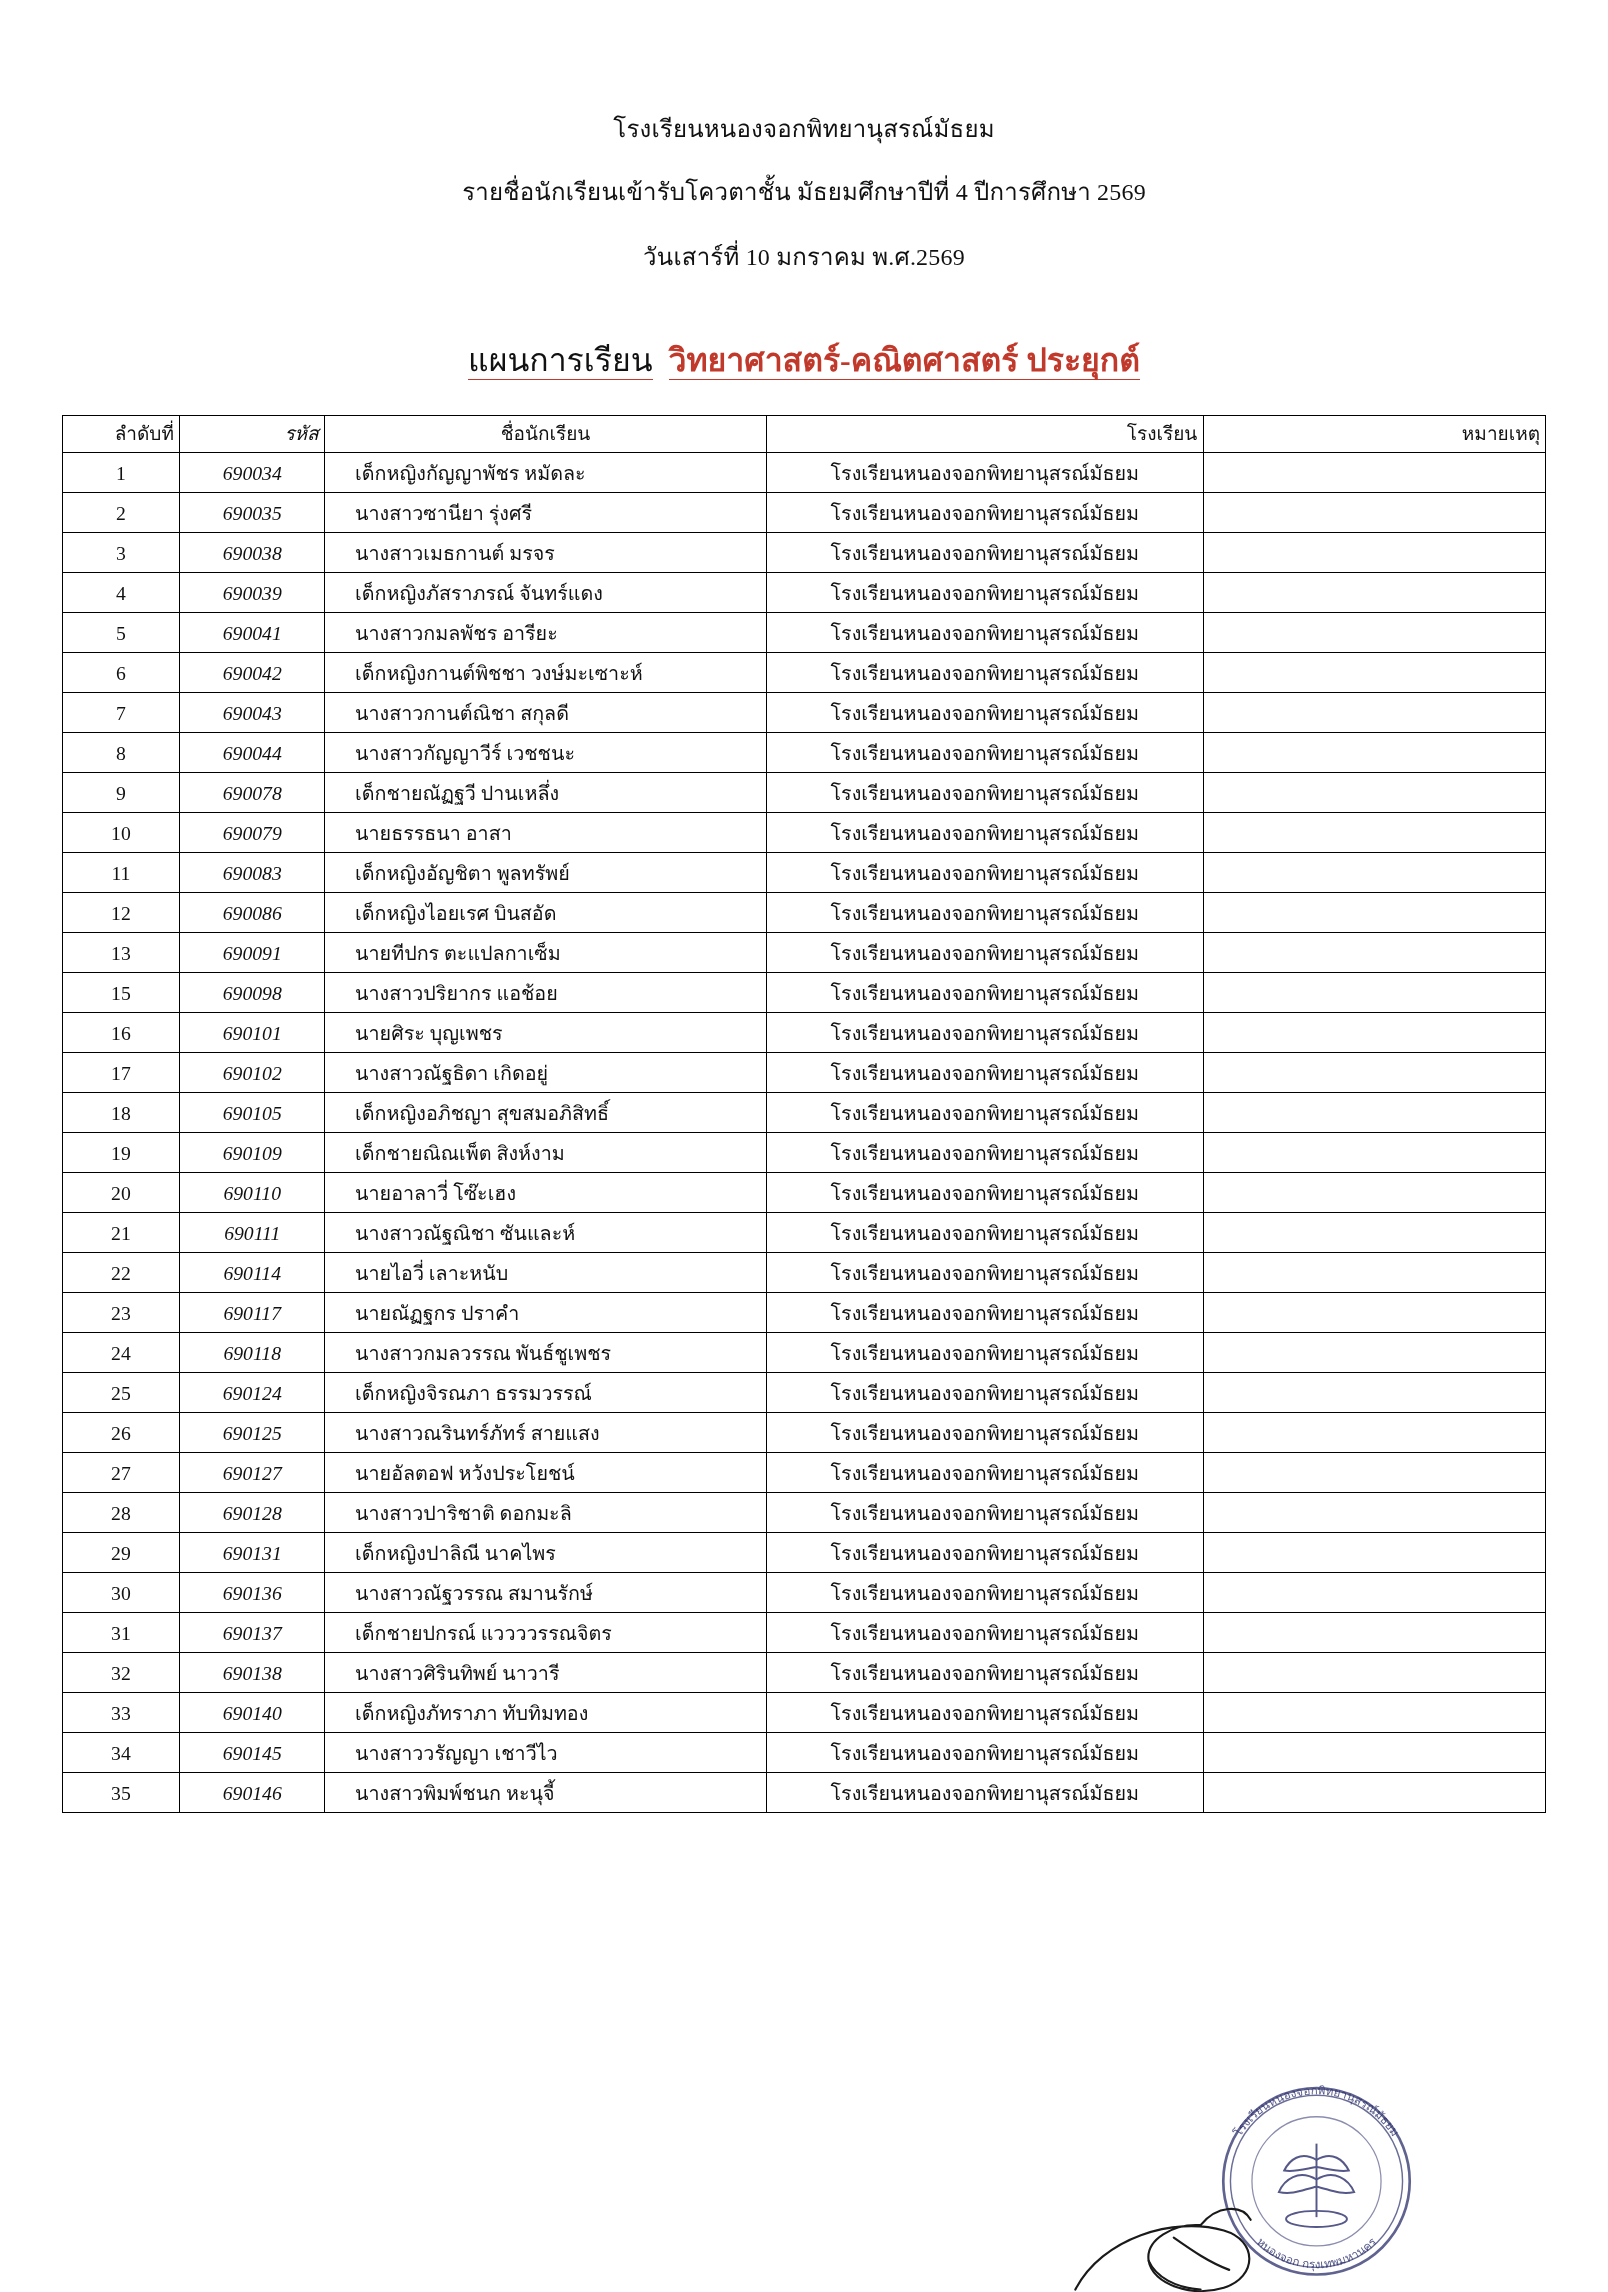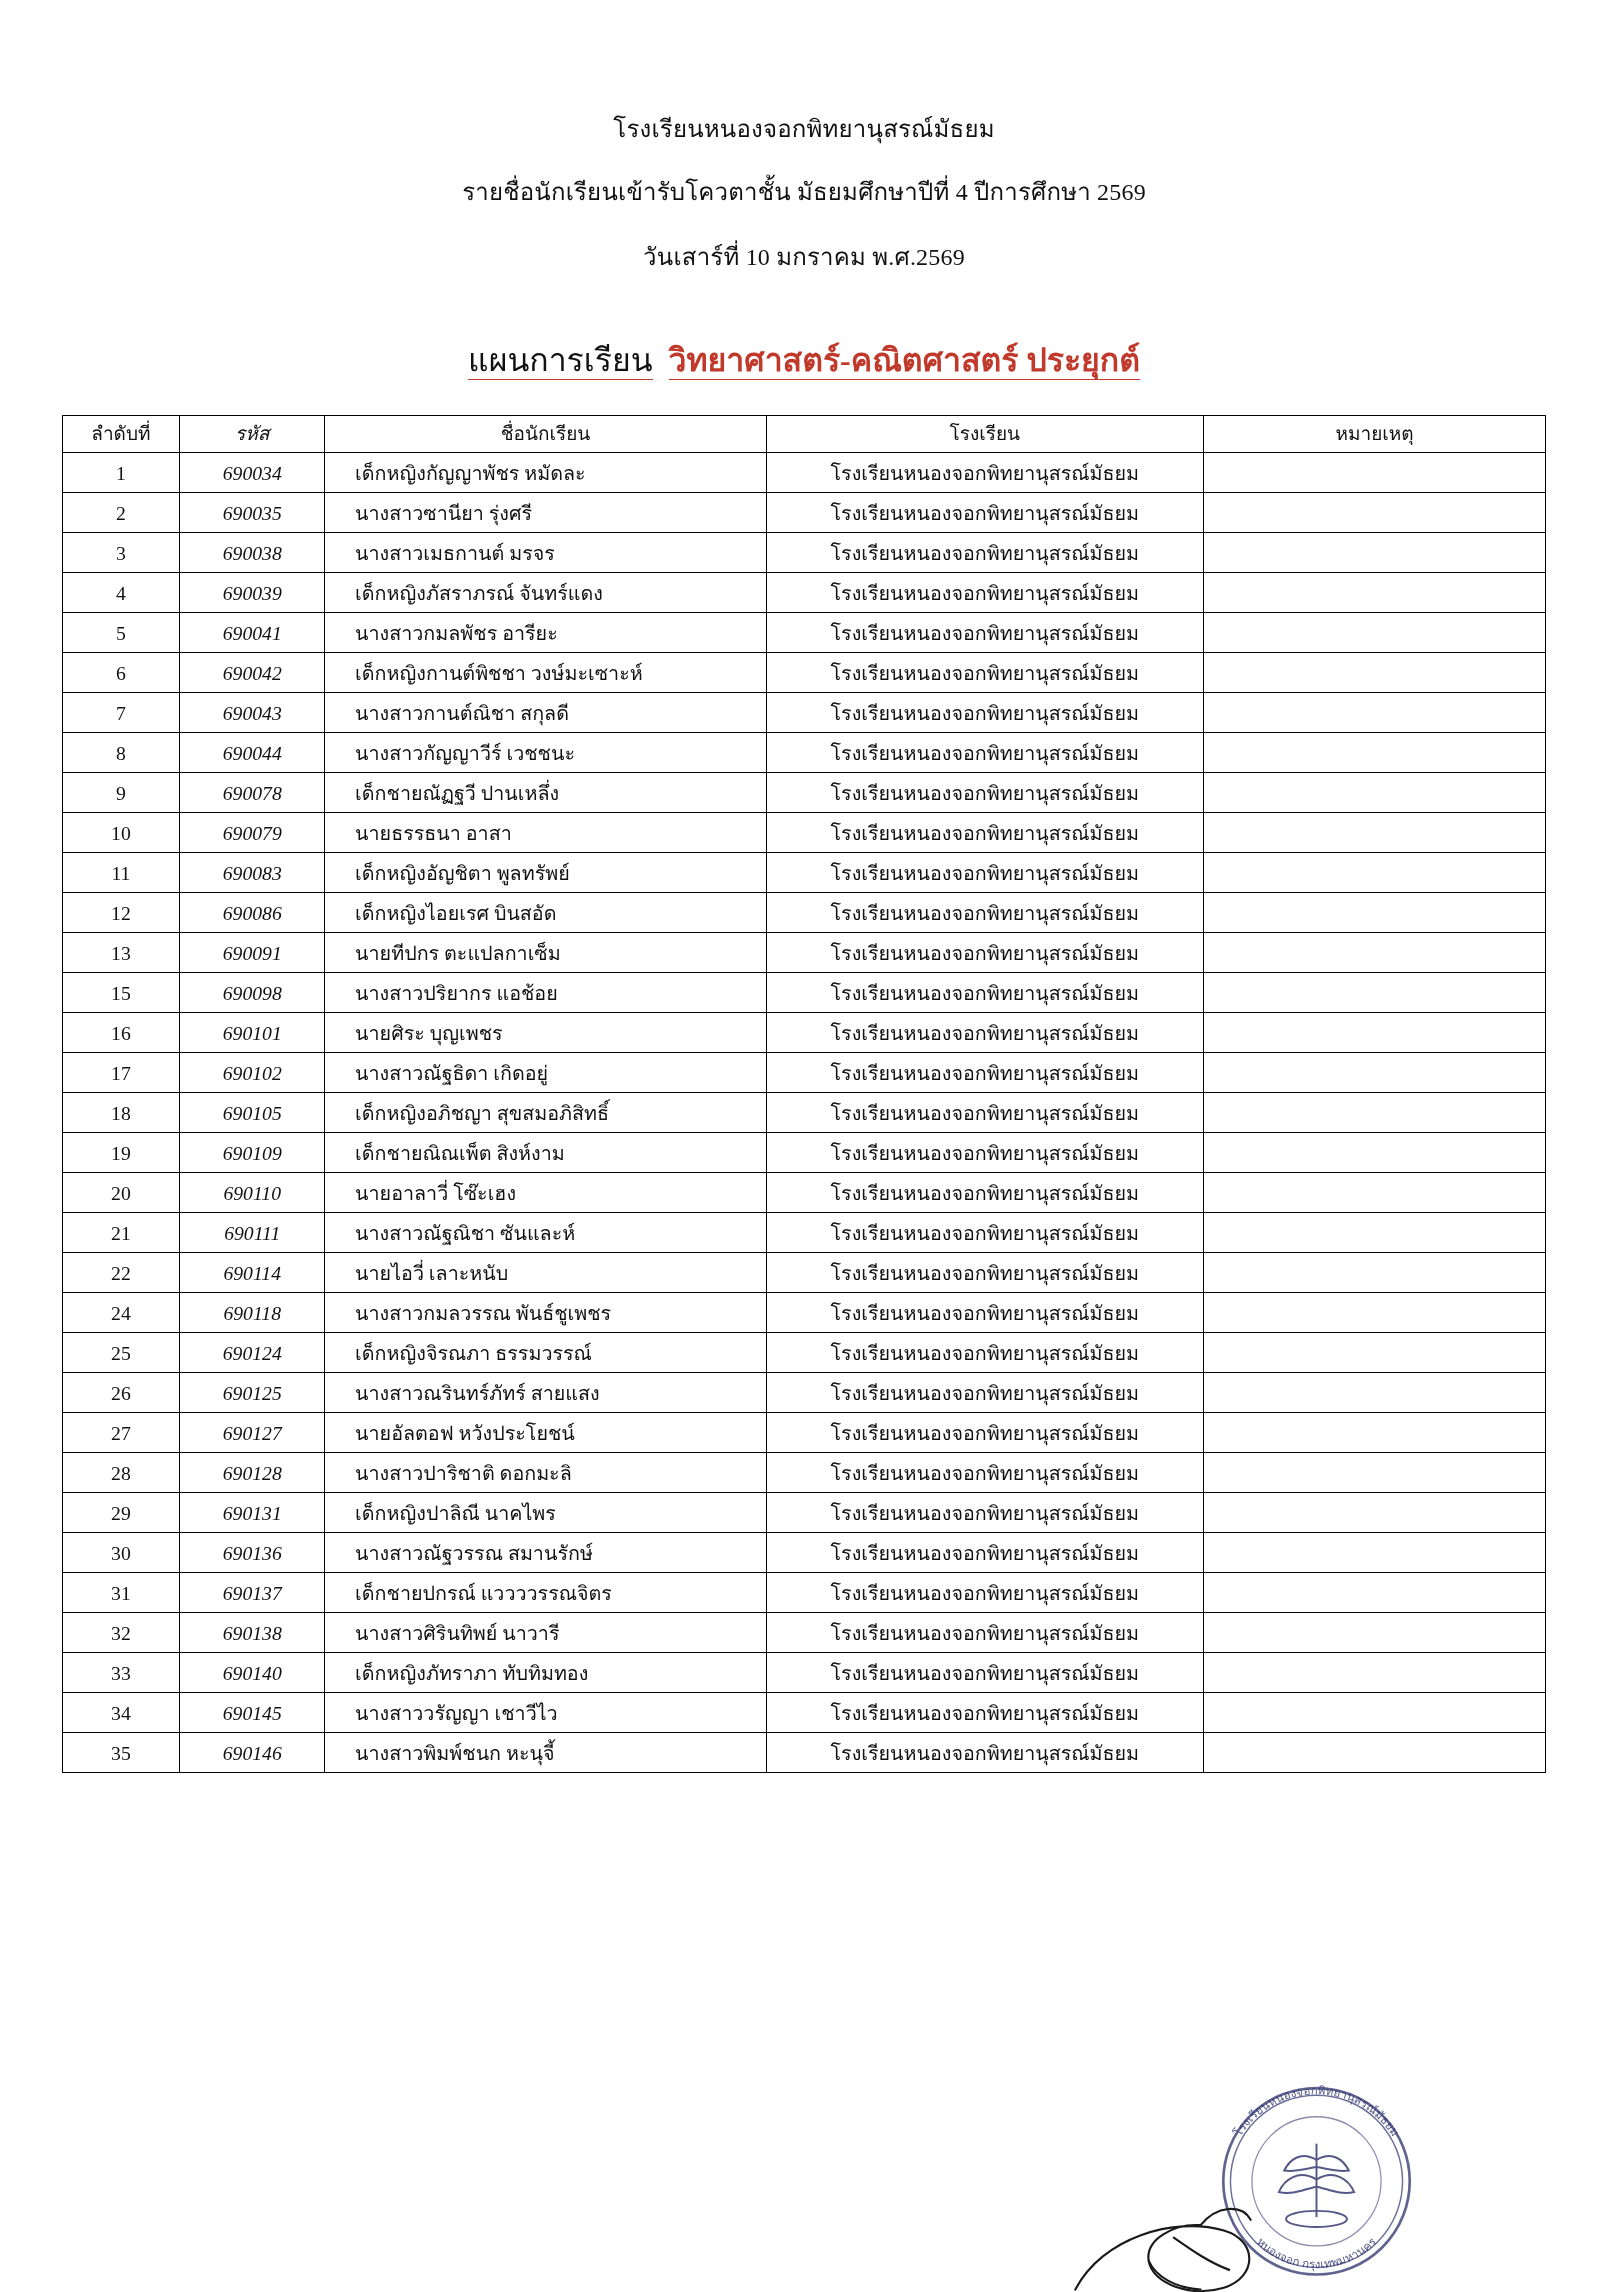--- a/index.html
+++ b/index.html
@@ -72,21 +72,21 @@
     border: 0.9px solid #000;
     height: 39px;
     font-size: 19.7px;
     padding: 0 5.4px;
     vertical-align: middle;
     line-height: 1.15;
   }
   table.roster thead th {
     font-size: 19px;
     height: 36px;
-    text-align: center;
+    text-align: right;
     font-weight: normal;
   }
   .col-no   { width: 106px;  text-align: center; }
   .col-code { width: 133px;  text-align: center; font-style: italic; }
   .col-name { width: 430px;  text-align: left; padding-left: 30px !important; }
   .col-school { width: 425px; text-align: center; }
   .col-note { width: 331px; }
 
   td.col-no { font-size: 19px; }
   td.col-code { font-size: 19px; }
@@ -276,20 +276,27 @@
         <td class="col-no">21</td>
         <td class="col-code">690111</td>
         <td class="col-name">นางสาวณัฐณิชา  ซันและห์</td>
         <td class="col-school">โรงเรียนหนองจอกพิทยานุสรณ์มัธยม</td>
         <td class="col-note"></td>
       </tr>
       <tr>
         <td class="col-no">22</td>
         <td class="col-code">690114</td>
         <td class="col-name">นายไอวี่  เลาะหนับ</td>
+        <td class="col-school">โรงเรียนหนองจอกพิทยานุสรณ์มัธยม</td>
+        <td class="col-note"></td>
+      </tr>
+      <tr>
+        <td class="col-no">23</td>
+        <td class="col-code">690117</td>
+        <td class="col-name">นายณัฏฐกร  ปราคำ</td>
         <td class="col-school">โรงเรียนหนองจอกพิทยานุสรณ์มัธยม</td>
         <td class="col-note"></td>
       </tr>
       <tr>
         <td class="col-no">24</td>
         <td class="col-code">690118</td>
         <td class="col-name">นางสาวกมลวรรณ  พันธ์ชูเพชร</td>
         <td class="col-school">โรงเรียนหนองจอกพิทยานุสรณ์มัธยม</td>
         <td class="col-note"></td>
       </tr>

